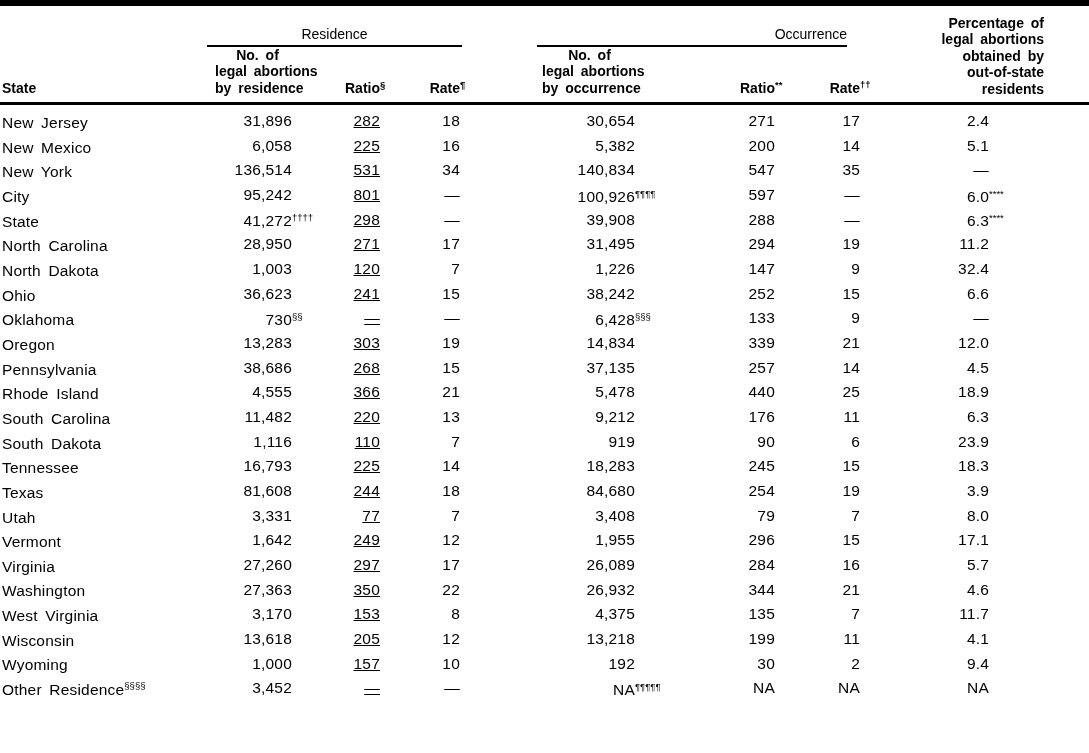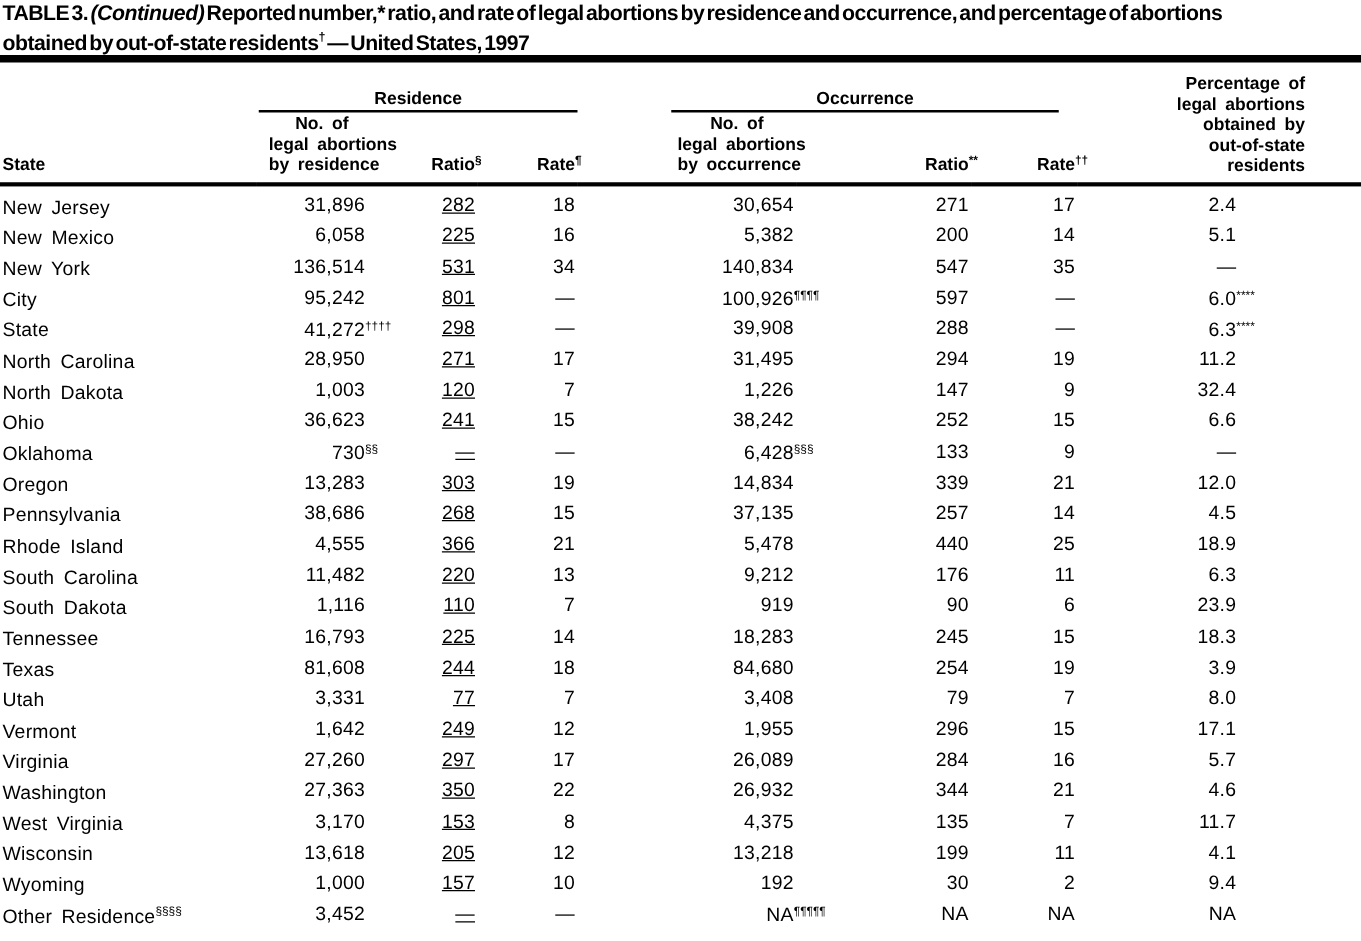--- a/index.html
+++ b/index.html
@@ -25,22 +25,22 @@
   table{
     border-collapse:collapse;
     table-layout:fixed;
     width:1089px;
   }
   td{margin:0;padding:0;overflow:visible;}
   
   thead td{font-weight:bold;font-size:14px;line-height:16.5px;vertical-align:bottom;}
   .hb{border-bottom:3px solid #000;}
   .grp{padding-top:20px;text-align:center;}
-  .grpline{border-bottom:2px solid #000;padding-bottom:2px;font-weight:bold;word-spacing:3px;}
-  .grpline.occ{margin-left:75px;margin-right:15px;}
+  .grpline{border-bottom:2px solid #000;padding-bottom:2px;font-weight:normal;word-spacing:3px;}
+  .grpline.occ{margin-left:75px;margin-right:15px;text-align:right;}
   .grpline.res{margin-left:2px;}
   .hl{white-space:pre;word-spacing:3px;}
   .h-state{text-align:left;padding-left:2px;padding-bottom:6px;}
   .h-resno{text-align:center;padding-left:10px;padding-bottom:6px;}
   .h-occno{text-align:center;padding-left:80px;padding-bottom:6px;}
   .h-ratio,.h-rate{text-align:right;padding-bottom:6px;}
   .h-resratio{padding-right:2px;}
   .h-resrate{padding-right:2px;}
   .h-occratio{padding-right:2px;}
   .h-occrate{padding-right:2px;}
@@ -64,22 +64,20 @@
   sup.markz{
     display:inline-block;width:0;overflow:visible;white-space:nowrap;
     font-size:9.5px;vertical-align:5px;letter-spacing:0;
   }
 </style>
 </head>
 <body>
 
 <div class="page">
 
-  <div class="title"><span>TABLE 3. </span><i>(Continued)</i><span> Reported number,* ratio, and rate of legal abortions by residence and occurrence, and percentage of abortions
-obtained by out-of-state residents</span><sup>†</sup><span> — United States, 1997</span></div>
 
   <div class="rule-thick"></div>
 
   <table>
     <colgroup>
       <col style="width:205px">
         <col style="width:95px">
         <col style="width:82px">
         <col style="width:80px">
       <col style="width:175px">

